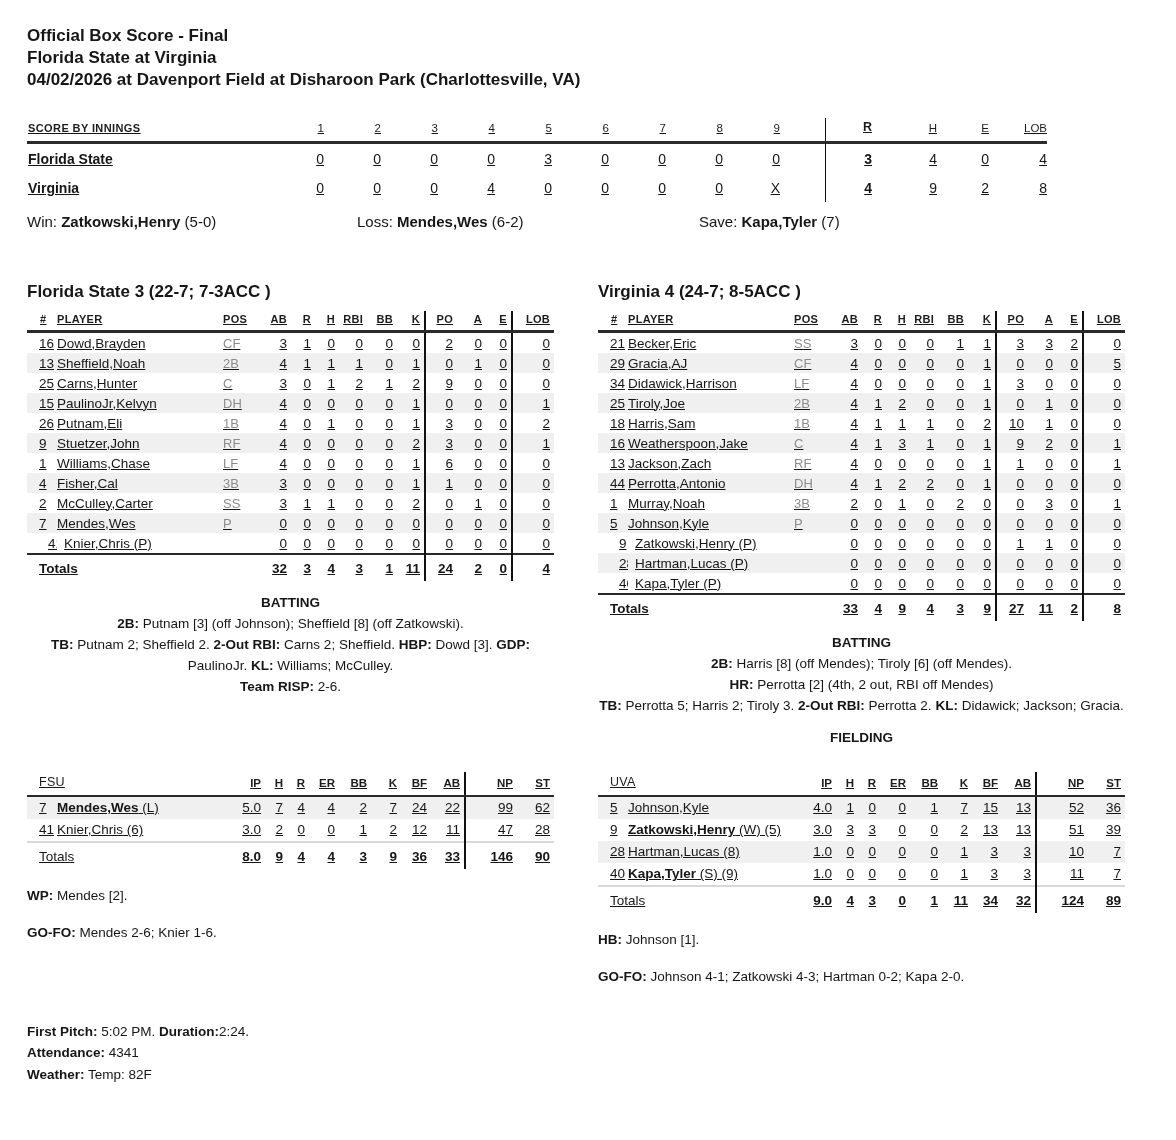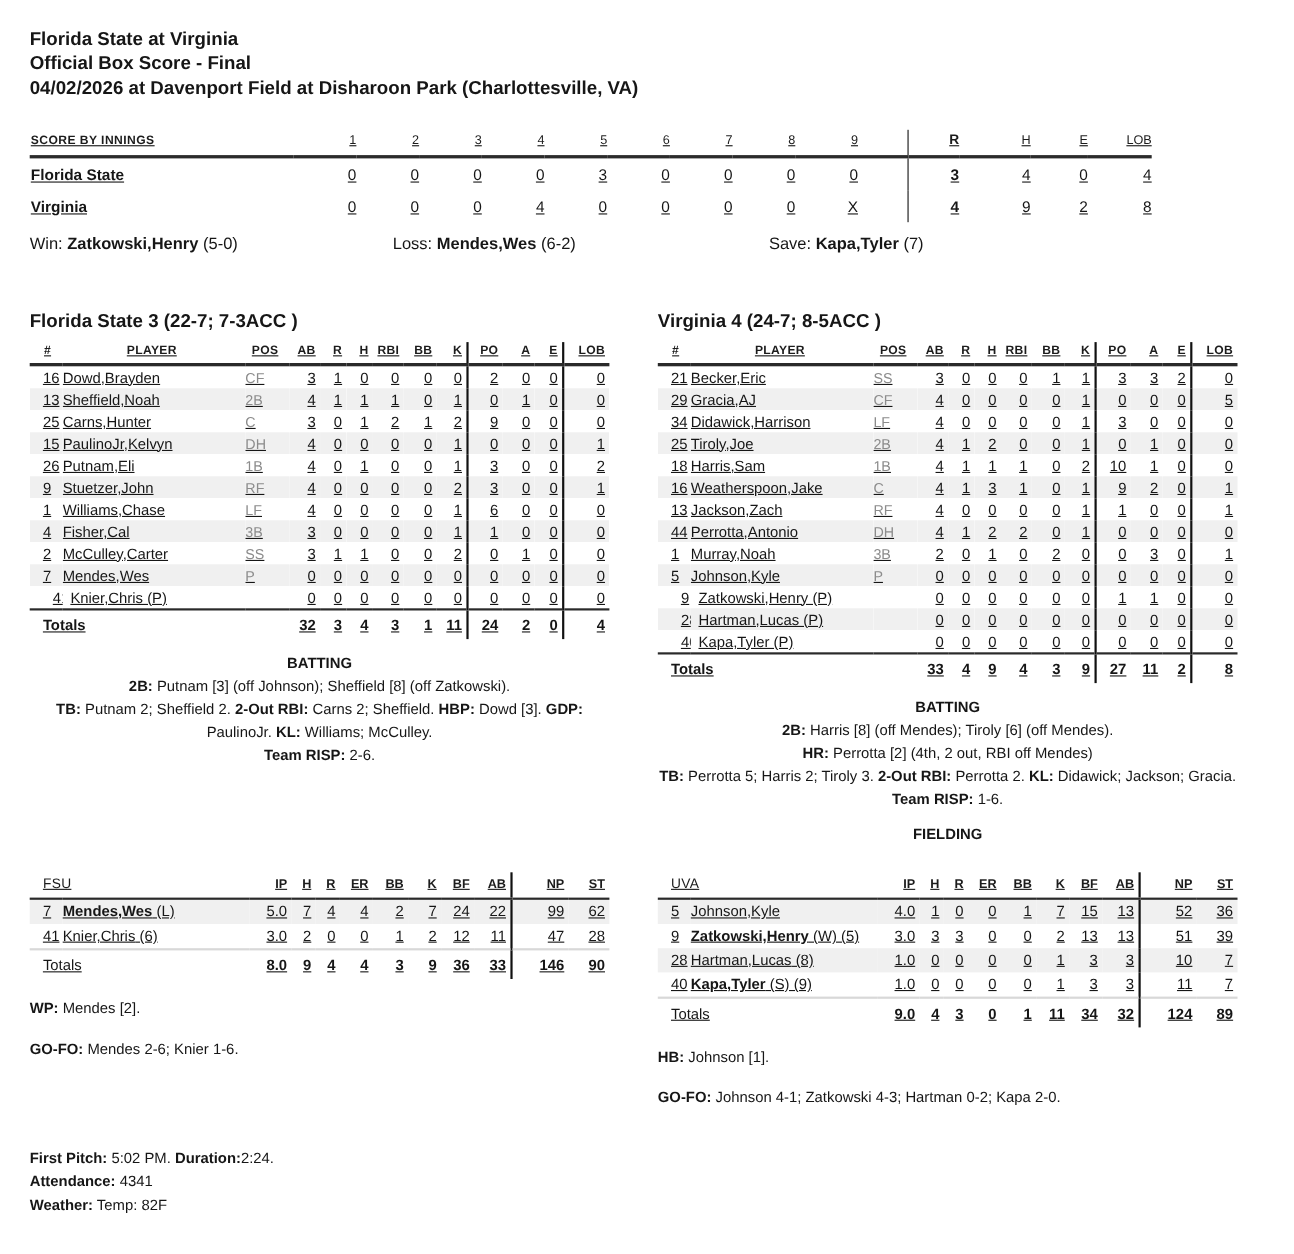--- a/index.html
+++ b/index.html
@@ -35,21 +35,21 @@
 
   
   .teams { display:grid; grid-template-columns:527px 527px; column-gap:44px; row-gap:24px; margin-top:52px; align-items:start; }
   .team-header { font-size:17px; font-weight:700; margin:0 0 9px 0; }
 
   
   .bat { width:527px; table-layout:fixed; }
   .bat th { font-size:11px; font-weight:600; letter-spacing:.3px; color:#1c1c1c;
             text-align:right; padding:2px 4px 5px 0; border-bottom:3px solid #2a2a2a; vertical-align:bottom; }
   .bat th.hnum { text-align:left; padding-left:13px; }
-  .bat th.hname, .bat th.hpos { text-align:center; }
+  .bat th.hname, .bat th.hpos { text-align:left; }
   .bat td { font-size:13.5px; padding:2.5px 4px 2.5px 0; white-space:nowrap; overflow:hidden; }
   .bat td.num { text-align:left; padding-left:12px; }
   .bat td.pname { text-align:left; }
   .bat td.pos { text-align:left; color:#8c8c8c; font-size:13px; }
   .bat td.st { text-align:right; }
   .bat tbody tr:nth-child(even) { background:#f0f0f0; }
   .bat tr.sub td.num { padding-left:21px; }
   .bat tr.sub td.pname { padding-left:7px; }
   .bat th.po, .bat td.po, .bat th.lob, .bat td.lob { border-left:2px solid #111; }
   .bat tfoot td { border-top:2.5px solid #2a2a2a; font-weight:700; padding:5.5px 4px 5px 0; font-size:13.5px; }
@@ -80,22 +80,22 @@
 
   
   .footer { margin-top:34px; font-size:13.5px; line-height:21.5px; }
 </style>
 </head>
 <body>
 
 <div class="page">
 
   <div>
+    <div class="title-line">Official Box Score - Final</div>
     <div class="title-line">Florida State at Virginia</div>
-    <div class="title-line">Official Box Score - Final</div>
     <div class="title-line">04/02/2026 at Davenport Field at Disharoon Park (Charlottesville, VA)</div>
   </div>
 
   <table class="ls">
     <colgroup>
       <col style="width:240px">
       <col style="width:57px">
         <col style="width:57px">
         <col style="width:57px">
         <col style="width:57px">
@@ -679,21 +679,20 @@
       </table>
       <div class="notes">
   <div class="nline nhead"><span class="nh">BATTING</span><span></span></div>
 
   <div class="nline"><span class="nh"></span><span><b>2B:</b><span> Harris [8] (off Mendes); Tiroly [6] (off Mendes).</span></span></div>
 
   <div class="nline"><span class="nh"></span><span><b>HR:</b><span> Perrotta [2] (4th, 2 out, RBI off Mendes)</span></span></div>
 
   <div class="nline"><span class="nh"></span><span><b>TB:</b><span> Perrotta 5; Harris 2; Tiroly 3. </span><b>2-Out RBI:</b><span> Perrotta 2. </span><b>KL:</b><span> Didawick; Jackson; Gracia.</span></span></div>
 
-  <div class="nline"><span class="nh"></span><span><b>Team RISP:</b><span> 1-6.</span></span></div>
 
   <div class="nline nhead"><span class="nh">FIELDING</span><span></span></div>
 
 </div>
     </section>
 
     <section>
       <table class="pit">
         <colgroup>
           <col style="width:30px">

